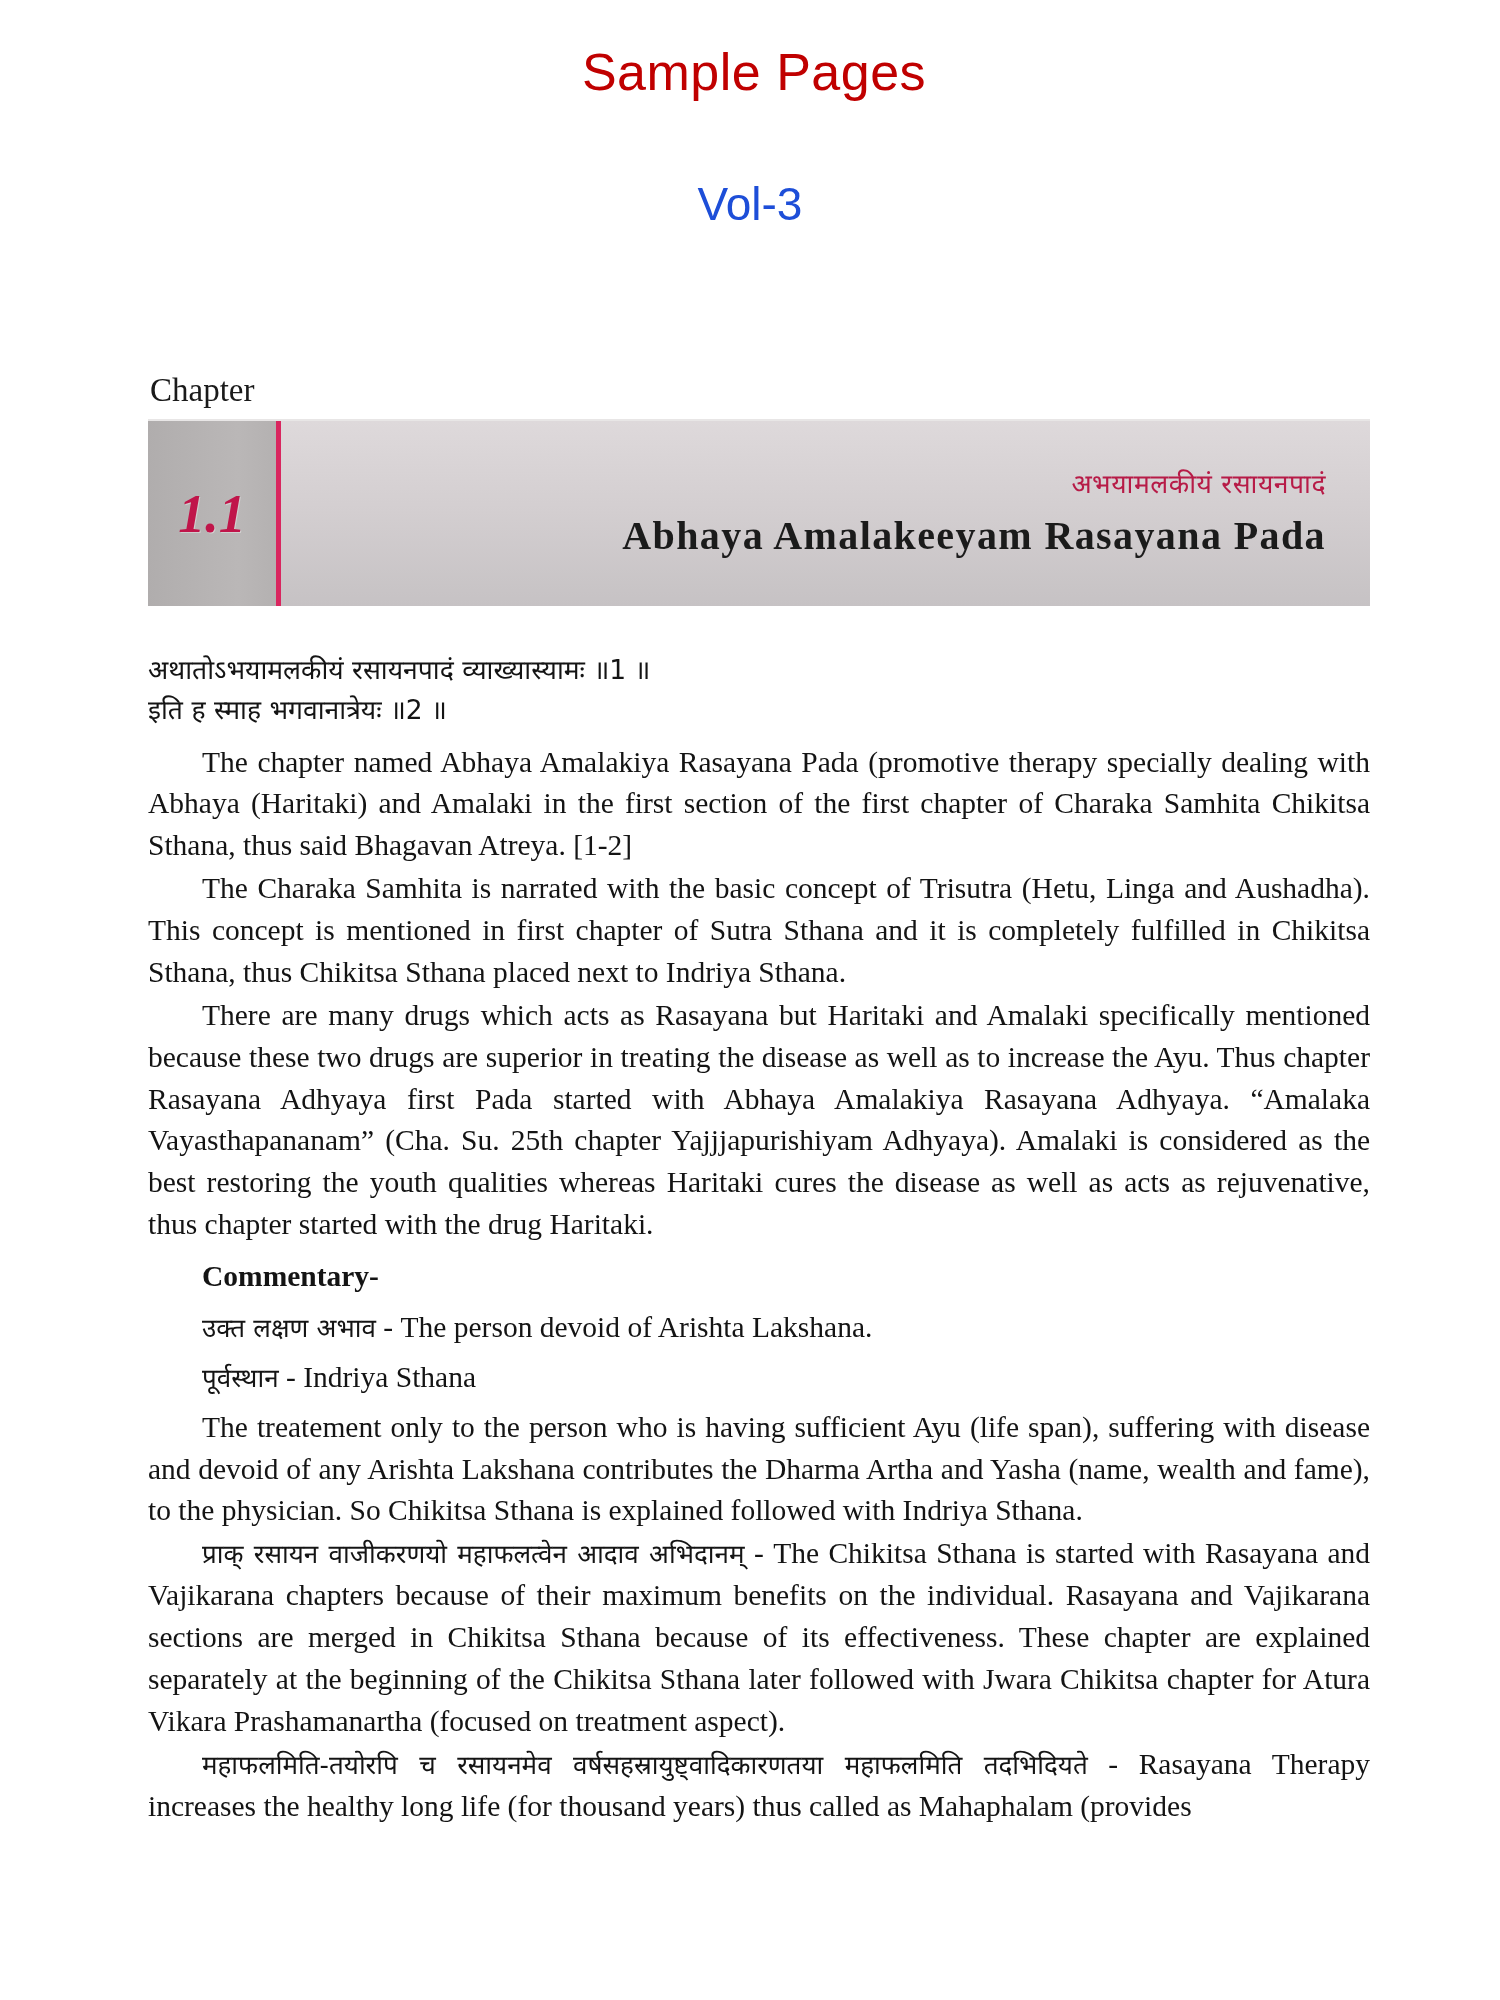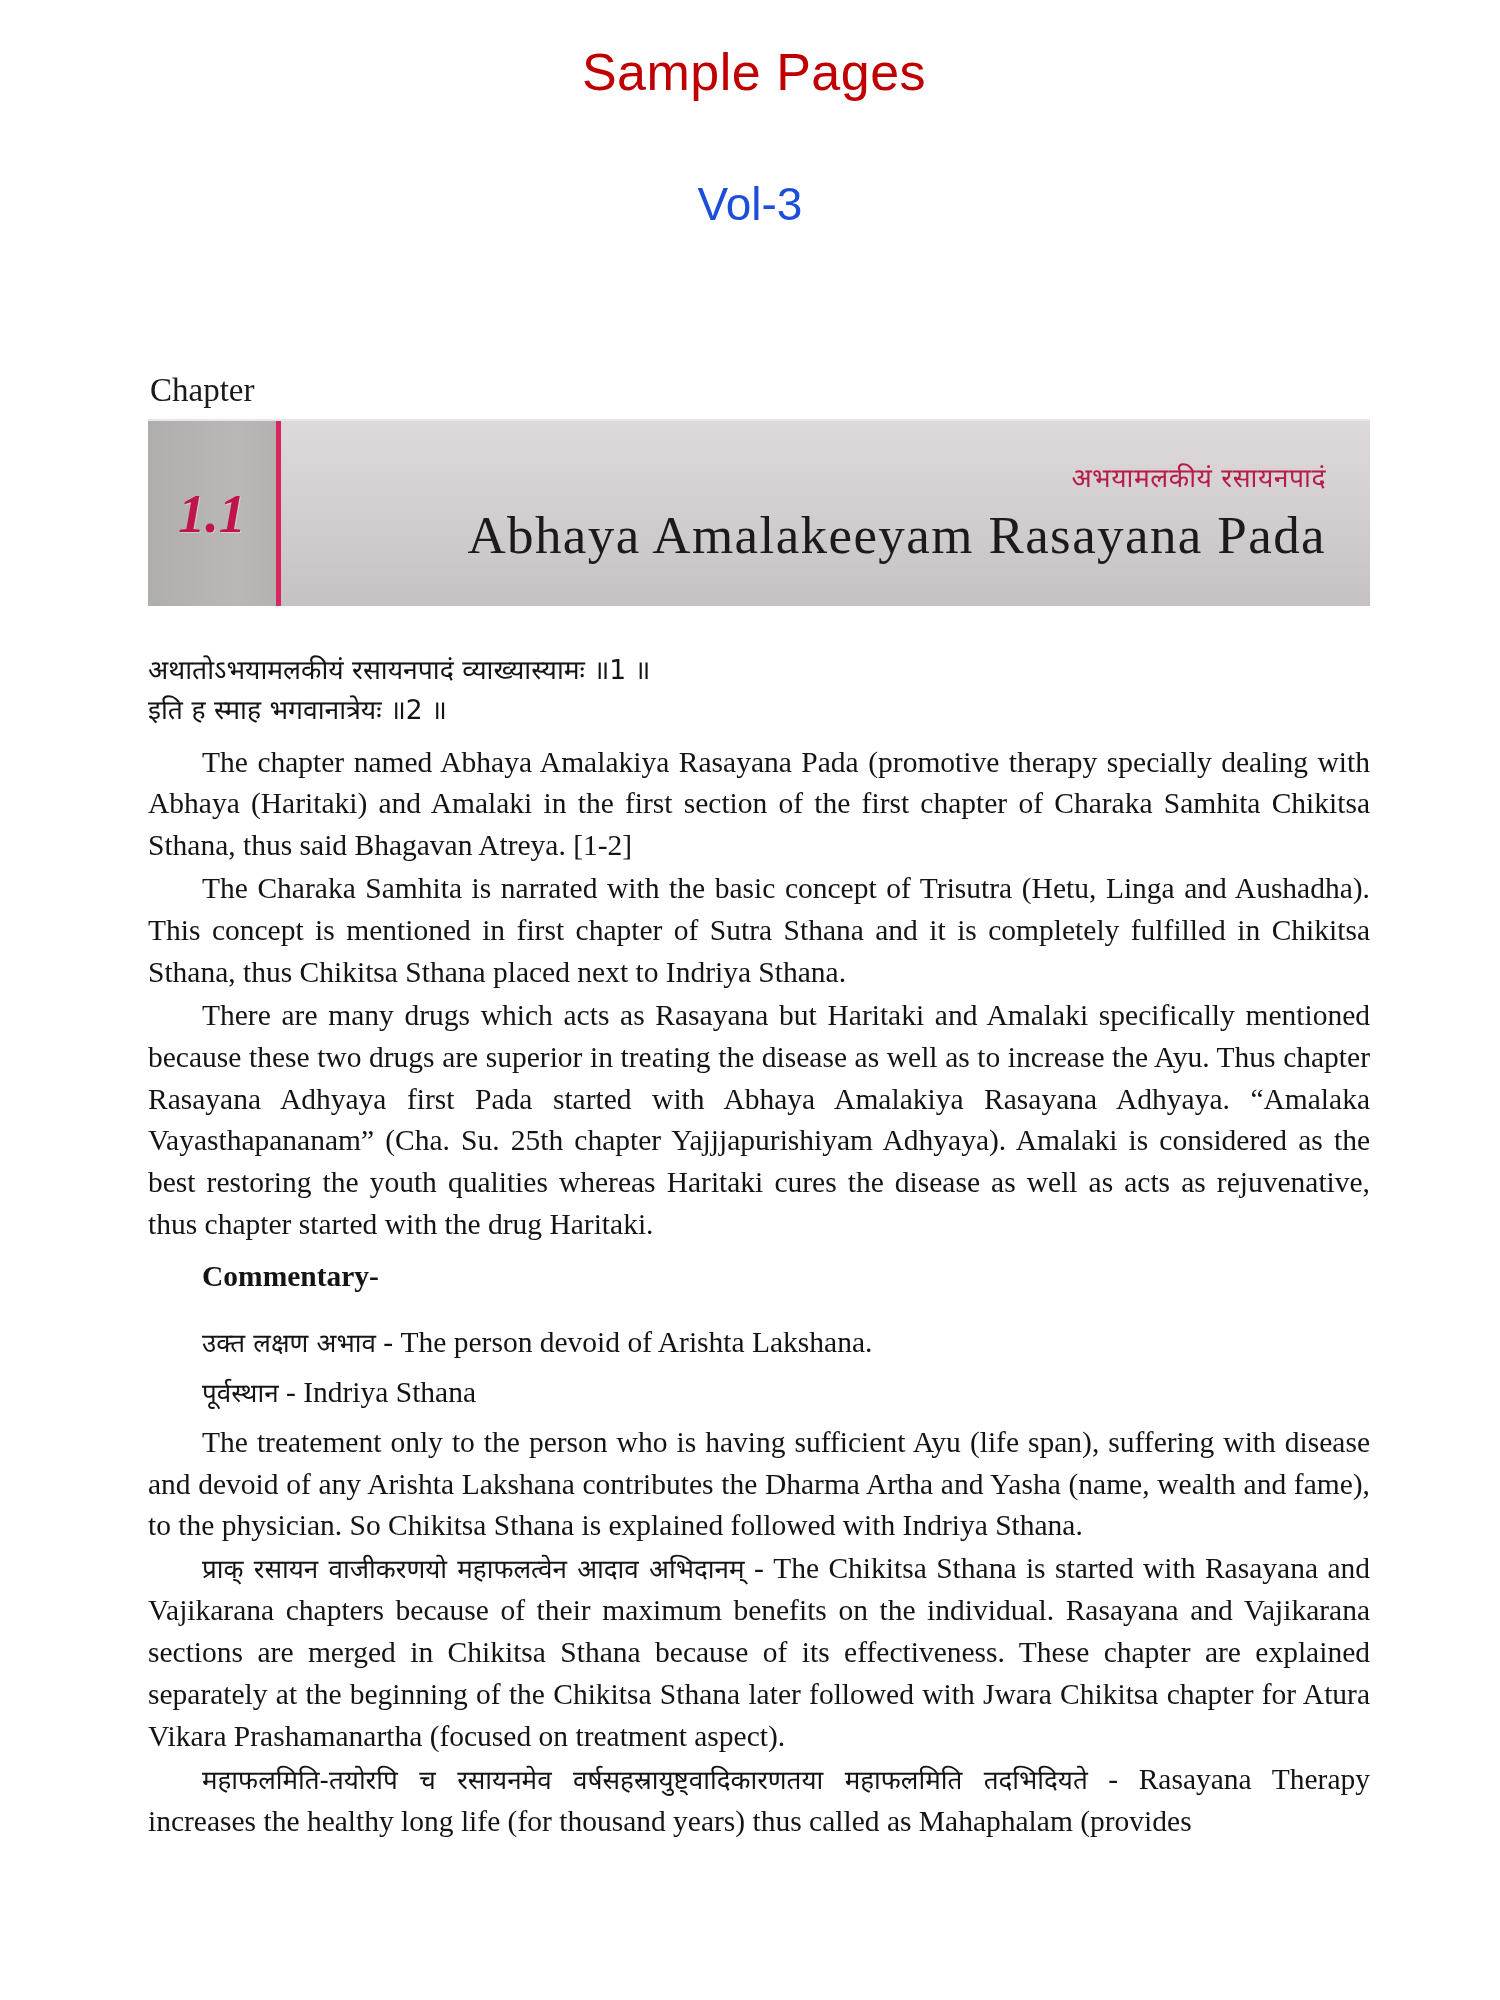--- a/index.html
+++ b/index.html
@@ -94,22 +94,22 @@
   .chapter-title-sans {
     font-family: "Liberation Serif", serif;
     font-size: 35px;
     color: #b71b47;
     line-height: 1.2;
     margin-bottom: 12px;
     letter-spacing: 0.5px;
   }
   .chapter-title-en {
     font-family: "Liberation Serif", serif;
-    font-weight: normal;
-    font-size: 53px;
+    font-weight: bold;
+    font-size: 40px;
     color: #1b1b1b;
     letter-spacing: 1.4px;
     margin-left: 12px;
   }
 
   
   .body-text {
     margin-top: 44px;
     font-size: 29.5px;
     line-height: 1.42;
@@ -126,21 +126,21 @@
   .verse-line {
     display: block;
   }
   p.para {
     margin: 0 0 1px 0;
     text-indent: 54px;
     text-align: justify;
   }
   .sub-head {
     font-weight: bold;
-    margin: 10px 0 24px 54px;
+    margin: 10px 0 9px 54px;
     font-size: 29.5px;
   }
   .gloss {
     margin: 0 0 8px 54px;
     font-size: 29.5px;
   }
   .dev {
     font-family: "DejaVu Sans", sans-serif;
     font-size: 26.5px;
   }

